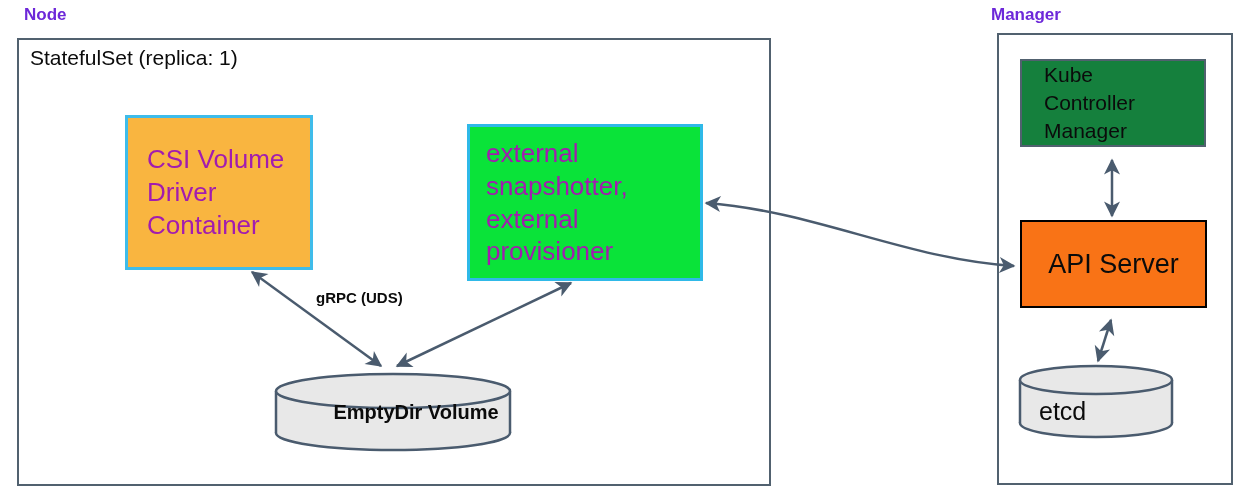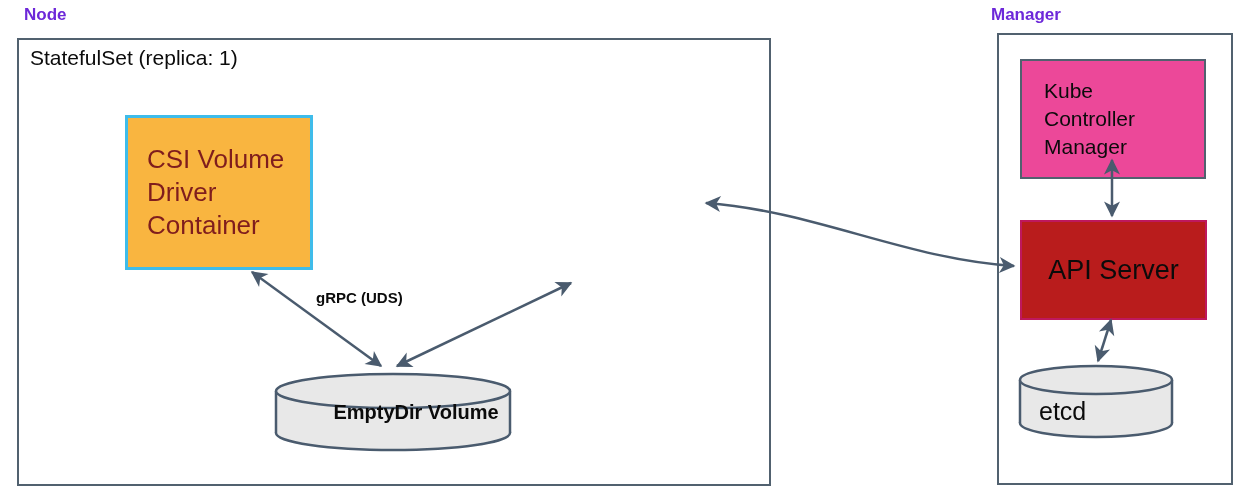--- a/index.html
+++ b/index.html
@@ -55,37 +55,37 @@
   }
   .sidecar-box {
     left: 467px; top: 124px; width: 236px; height: 157px;
     background: #0ae339;
     border: 3px solid #2fb9e8;
     padding-left: 16px; padding-right: 10px;
   }
   .big-box-text {
     font-size: 26px;
     line-height: 1.26;
-    color: #7f1d1d;
+    color: #a21caf;
   }
   .kcm-box {
-    left: 1020px; top: 59px; width: 186px; height: 120px;
-    background: #ec4899;
+    left: 1020px; top: 59px; width: 186px; height: 88px;
+    background: #15803d;
     border: 2px solid #51616f;
     padding-left: 22px; padding-right: 28px;
   }
   .kcm-text {
     font-size: 21px;
     line-height: 1.32;
     color: #0b0b0b;
   }
   .api-box {
-    left: 1020px; top: 220px; width: 187px; height: 100px;
-    background: #b91c1c;
-    border: 2px solid #be185d;
+    left: 1020px; top: 220px; width: 187px; height: 88px;
+    background: #f97316;
+    border: 2px solid #000000;
     align-items: center;
   }
   .api-text {
     font-size: 27px;
     color: #0b0b0b;
   }
 
   .grpc-label {
     position: absolute;
     left: 316px; top: 289px;
@@ -131,20 +131,23 @@
   <div class="outline-box node-box">
     <div class="statefulset-label">StatefulSet (replica: 1)</div>
   </div>
 
   <div class="outline-box master-box"></div>
 
   <div class="fill-box csi-box">
     <div class="big-box-text">CSI Volume Driver Container</div>
   </div>
 
+  <div class="fill-box sidecar-box">
+    <div class="big-box-text">external snapshotter, external provisioner</div>
+  </div>
 
   <div class="fill-box kcm-box">
     <div class="kcm-text">Kube Controller Manager</div>
   </div>
 
   <div class="fill-box api-box">
     <div class="api-text">API Server</div>
   </div>
 
   <svg class="diagram-svg" viewBox="0 0 1250 496" xmlns="http://www.w3.org/2000/svg" aria-hidden="true">

